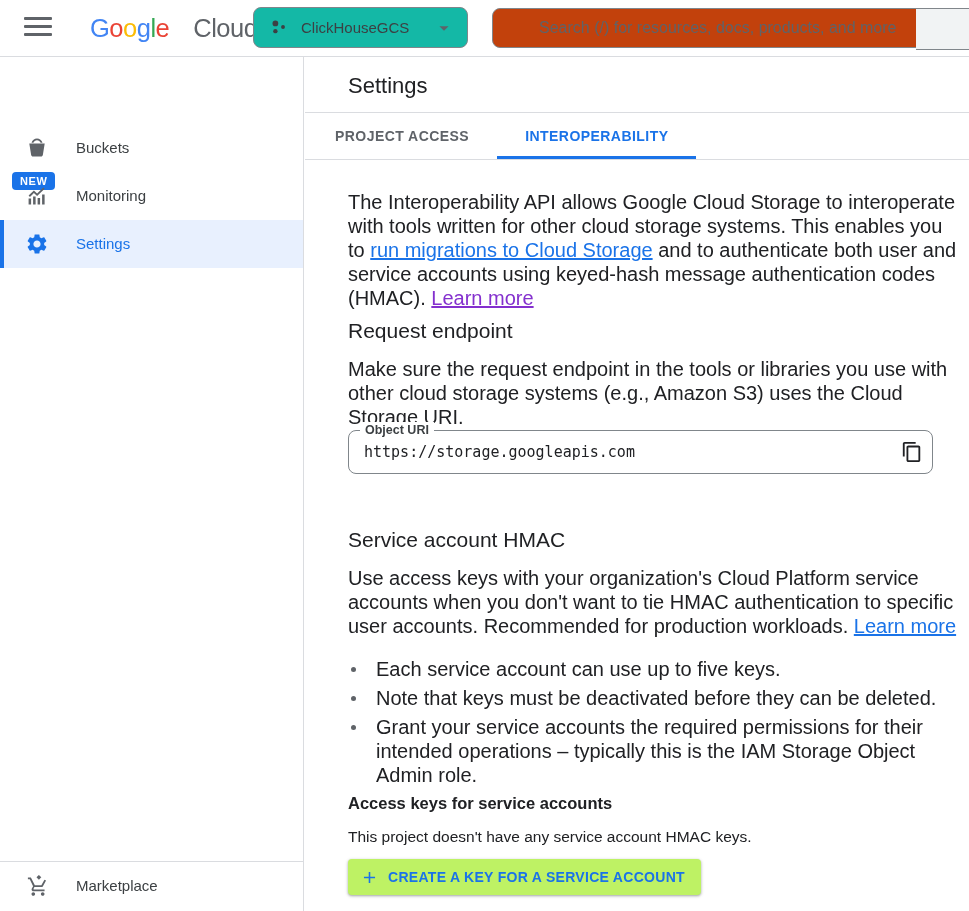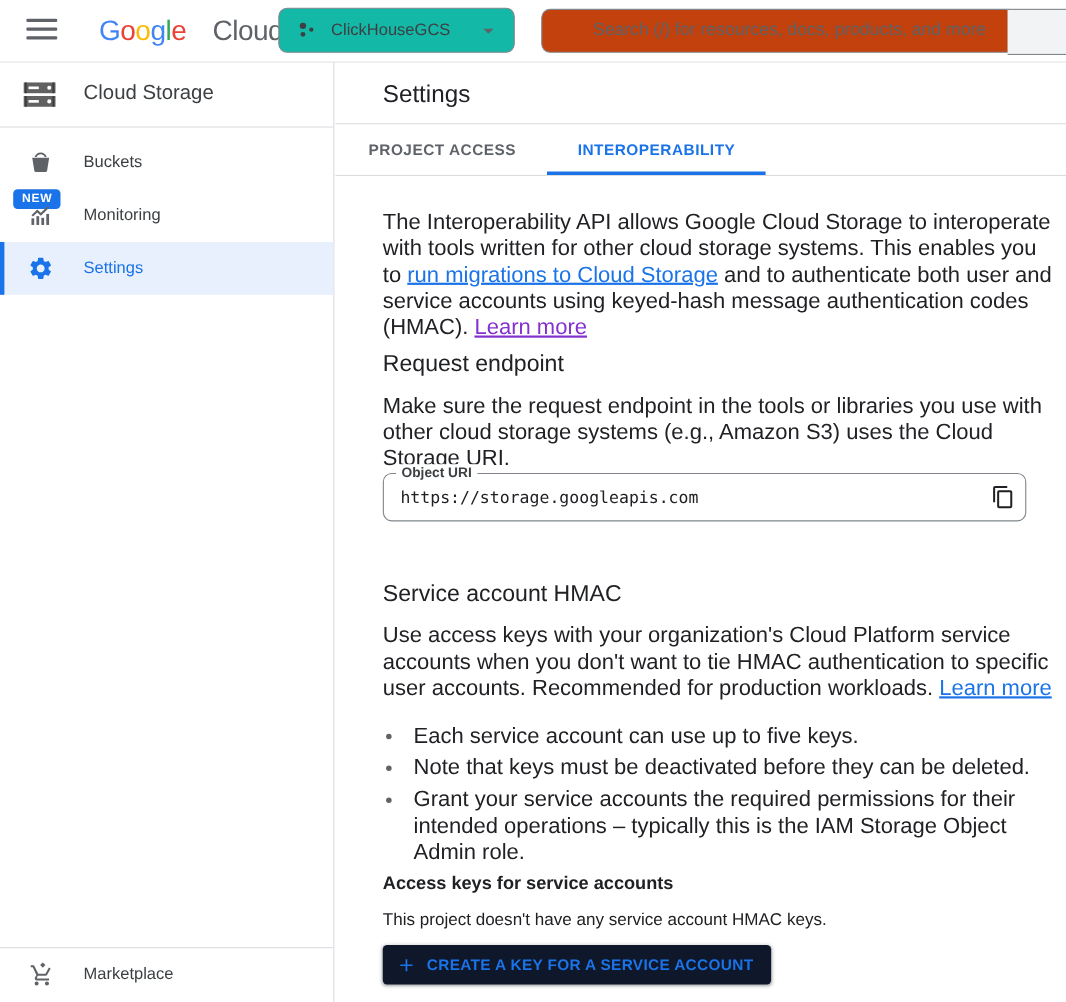--- a/index.html
+++ b/index.html
@@ -50,21 +50,21 @@
   .sec-heading{font-size:21px;line-height:26px;color:#202124;font-weight:normal;margin:0;}
   
   .uri-field{position:absolute;left:43px;top:373px;width:585px;height:44px;border:1px solid #80868b;border-radius:8px;box-sizing:border-box;background:#fff;}
   .uri-field .flabel{position:absolute;top:-9px;left:11px;background:#fff;padding:0 5px;font-size:12.5px;font-weight:bold;color:#3c4043;line-height:16px;}
   .uri-field input{position:absolute;left:0;top:0;width:calc(100% - 52px);height:100%;border:none;outline:none;background:transparent;padding:0 0 0 15px;font-family:"DejaVu Sans Mono","Liberation Mono",monospace;font-size:15px;color:#202124;box-sizing:border-box;}
   .copy-btn{position:absolute;right:8px;top:10px;width:24px;height:24px;border:none;background:none;cursor:pointer;padding:0;}
   .subheading{font-size:16.5px;font-weight:bold;line-height:22px;color:#202124;margin:0;}
   .hmac-list{list-style:none;margin:0;padding:0;}
   .hmac-list li{position:relative;padding-left:28px;margin-bottom:5px;}
   .hmac-list li::before{content:"";position:absolute;left:3px;top:9.5px;width:5px;height:5px;border-radius:50%;background:#5f6368;}
-  .create-btn{position:absolute;left:43px;top:802px;height:36px;display:inline-flex;align-items:center;gap:9px;padding:0 16px 0 12px;background:#0f172a;border:none;border-radius:4px;cursor:pointer;box-shadow:0 1px 2px 0 rgba(60,64,67,.30),0 1px 3px 1px rgba(60,64,67,.15);font-family:inherit;}
+  .create-btn{position:absolute;left:43px;top:802px;height:36px;display:inline-flex;align-items:center;gap:9px;padding:0 16px 0 12px;background:#bef264;border:none;border-radius:4px;cursor:pointer;box-shadow:0 1px 2px 0 rgba(60,64,67,.30),0 1px 3px 1px rgba(60,64,67,.15);font-family:inherit;}
   .create-btn .btn-label{font-size:14px;font-weight:bold;letter-spacing:.3px;color:#1a73e8;}
 </style>
 </head>
 <body>
 
 <div class="screen">
 
   <header class="topbar">
     <button class="hamburger" aria-label="menu">
       <span></span>
@@ -87,41 +87,20 @@
           <path d="M7 10l5 5 5-5z" fill="#5f6368"></path>
         </svg>
     </button>
     <div class="searchbox">
       <input type="text" placeholder="Search (/) for resources, docs, products, and more" style="">
     </div>
     <div class="search-right"></div>
   </header>
 
   <nav class="sidebar">
-    <div class="side-header">
-      <svg width="34" height="34" viewBox="0 0 24 24">
-        <g fill="#616161">
-          <rect x="1.8" y="4.2" width="20.4" height="6.9"></rect>
-          <rect x="1.8" y="12.9" width="20.4" height="6.9"></rect>
-        </g>
-        <g fill="#3c3c3c">
-          <rect x="2.6" y="4.2" width="1.1" height="6.9"></rect>
-            <rect x="20.3" y="4.2" width="1.1" height="6.9"></rect>
-          <rect x="2.6" y="12.9" width="1.1" height="6.9"></rect>
-            <rect x="20.3" y="12.9" width="1.1" height="6.9"></rect>
-        </g>
-        <g fill="#ffffff">
-          <rect x="4.9" y="6.8" width="6.6" height="1.7"></rect>
-          <circle cx="18.2" cy="7.65" r="1.3"></circle>
-          <rect x="4.9" y="15.5" width="6.6" height="1.7"></rect>
-          <circle cx="18.2" cy="16.35" r="1.3"></circle>
-        </g>
-      </svg>
-      <span class="ptitle">Cloud Storage</span>
-    </div>
 
     <div class="side-item" style="top:67px;">
       <svg width="24" height="24" viewBox="0 0 24 24" fill="#5f6368">
         <path d="M12 2.6c-2.6 0-4.8 1.7-5.5 4.1h1.9c.6-1.4 2-2.4 3.6-2.4s3 1 3.6 2.4h1.9C16.8 4.3 14.6 2.6 12 2.6z"></path>
         <path d="M4.3 7.4h15.4l-1.85 11.5c-.14.88-.9 1.5-1.8 1.5H7.95c-.9 0-1.66-.62-1.8-1.5L4.3 7.4z"></path>
       </svg>
       <span class="ilabel">Buckets</span>
     </div>
 
     <div class="side-item" style="top:115px;">

